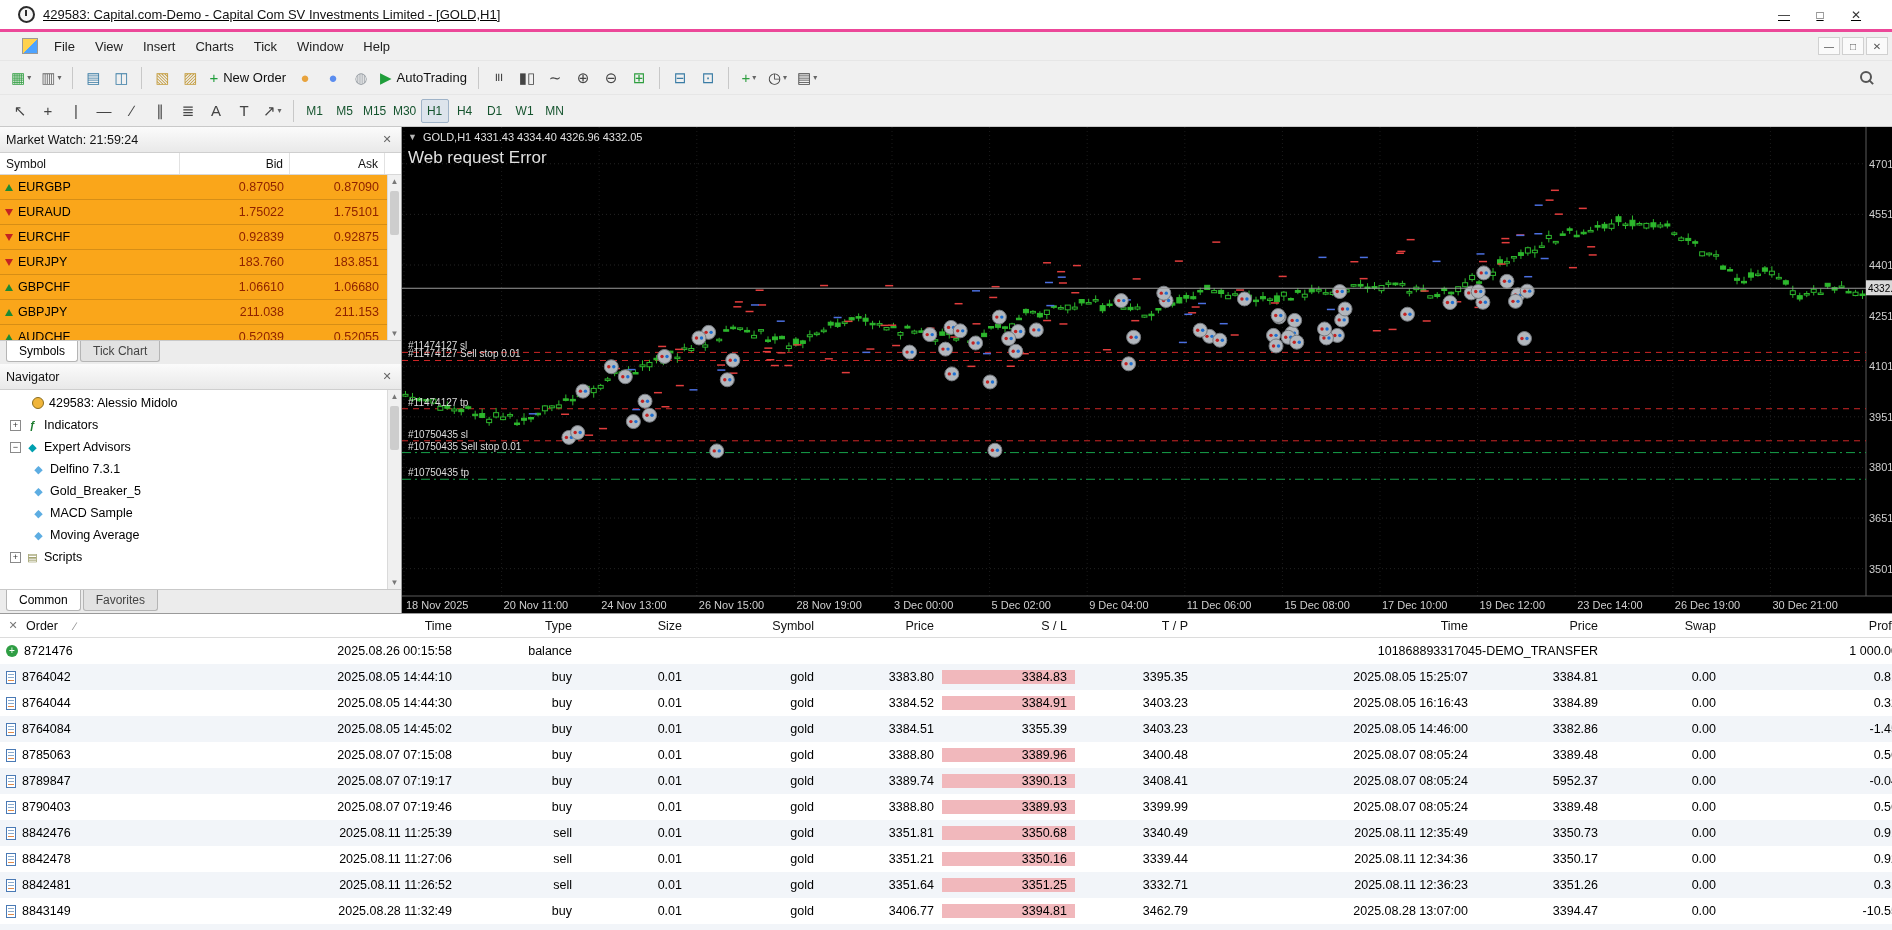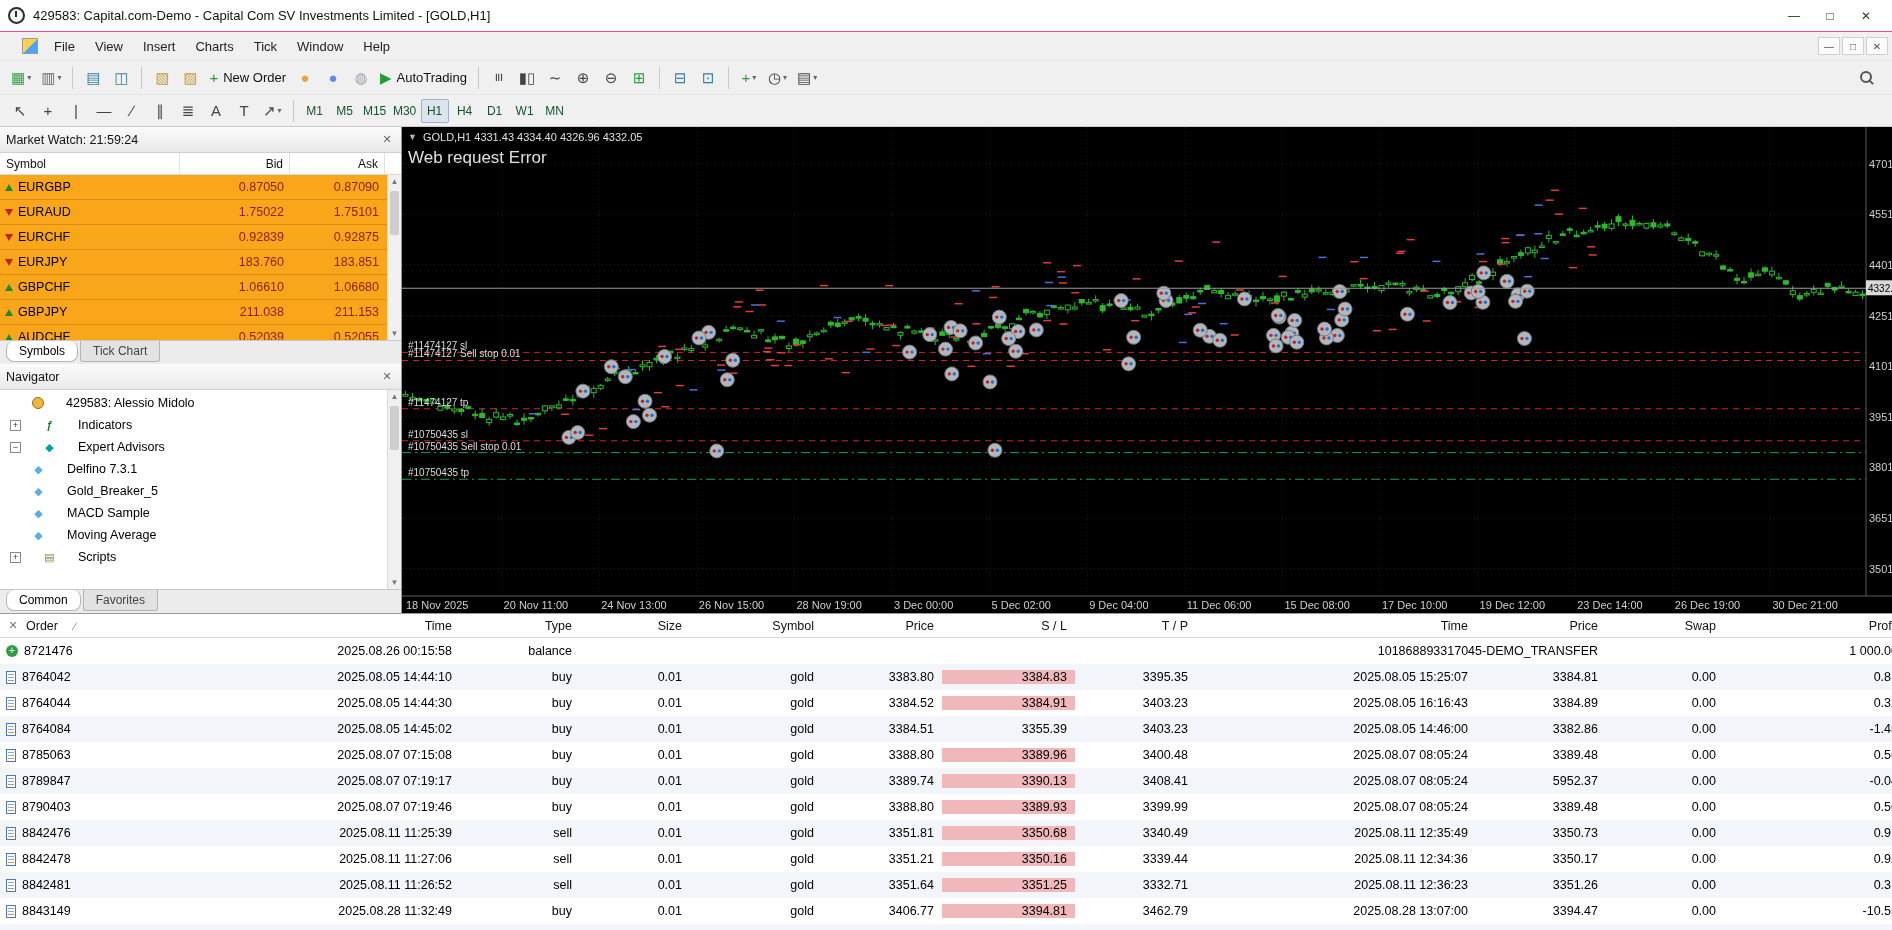--- a/index.html
+++ b/index.html
@@ -1,21 +1,21 @@
 <!DOCTYPE html>
 <html><head>
 <meta charset="utf-8">
 <style>
   * { margin:0; padding:0; box-sizing:border-box; }
   html,body { width:1892px; height:930px; overflow:hidden; }
   body { font-family:"Liberation Sans", sans-serif; font-size:13px; background:#fff; color:#000; }
   #app { width:1892px; height:930px; display:flex; flex-direction:column; }
 
   
-  .titlebar { height:32px; background:#fff; display:flex; align-items:center; padding:0 8px; border-bottom:1px solid #ec4899; flex:none; }
+  .titlebar { height:32px; background:#fff; display:flex; align-items:center; padding:0 18px; border-bottom:3px solid #ec4899; flex:none;text-decoration:underline; }
   .app-icon { width:17px; height:17px; border-radius:50%; background:#f5f5f5; border:2px solid #2b2b2b; position:relative; margin-right:8px; flex:none;}
   .app-icon::after{ content:""; position:absolute; left:5px; top:2px; width:2px; height:6px; background:#2b2b2b;}
   .title-text { font-size:13px; color:#111; white-space:nowrap; }
   .win-btns { margin-left:auto; display:flex; }
   .win-btn { width:36px; height:26px; display:flex; align-items:center; justify-content:center; font-size:12px; color:#333; }
 
   
   .menubar { height:28px; background:#f0f0f0; display:flex; align-items:center; padding-left:16px; flex:none; }
   .menu-logo { width:16px; height:16px; margin:0 6px; background:linear-gradient(135deg,#ffd24d 0 50%, #4da3ff 50% 100%); border:1px solid #999; flex:none;}
   .menu-item { padding:4px 10px; color:#222; cursor:default; }
@@ -56,26 +56,26 @@
   .tri { width:0; height:0; display:inline-block; }
   .tri.up { border-left:4px solid transparent; border-right:4px solid transparent; border-bottom:7px solid #1c8a34; }
   .tri.down { border-left:4px solid transparent; border-right:4px solid transparent; border-top:7px solid #c32222; }
   .vscroll { position:absolute; right:0; top:0; bottom:0; width:14px; background:#f0f0f0; border-left:1px solid #dadada; }
   .vscroll .thumb { position:absolute; left:2px; right:2px; top:16px; height:44px; background:#cdcdcd; border-radius:2px;}
   .vscroll .arr { position:absolute; left:0; right:0; height:13px; font-size:8px; color:#777; text-align:center; line-height:13px;}
   .vscroll .arr.up { top:0; } .vscroll .arr.down { bottom:0; }
 
   .tabs-row { height:24px; background:#ececec; border-top:1px solid #c9c9c9; display:flex; align-items:flex-start; padding-left:6px; flex:none;}
   .tab { font-size:12px; color:#444; padding:3px 12px; border:1px solid #b5b5b5; border-top:none; background:#e2e2e2; margin-right:2px; border-radius:0 0 3px 3px;}
-  .tab.active { background:#fff; color:#000;border-radius:8px; }
+  .tab.active { background:#fff; color:#000; }
 
   
   .navigator { flex:1; display:flex; flex-direction:column; min-height:0; }
   .nav-tree { flex:1; background:#fff; position:relative; overflow:hidden; padding-top:2px; }
-  .tree-row { height:22px; display:flex; align-items:center; gap:22px; font-size:12.5px; color:#000; padding-left:10px; }
+  .tree-row { height:22px; display:flex; align-items:center; gap:5px; font-size:12.5px; color:#000; padding-left:10px; }
   .expander { width:11px; height:11px; flex:none; border:1px solid #8a8a8a; background:#fff; font-size:9px; line-height:9px; text-align:center; color:#333; }
   .t-icon { width:13px; text-align:center; flex:none; font-size:11px; }
   .icon-account { width:12px; height:12px; border-radius:50%; background:#f0b53a; border:1px solid #8a6d1f; }
   .lvl1 { padding-left:32px; }
 
   
   .chart-area { flex:1; position:relative; background:#000; min-width:0; }
   .chart-info { position:absolute; left:6px; top:4px; color:#e0e0e0; font-size:11px; z-index:5; display:flex; gap:6px; align-items:center;}
   .chart-caret { color:#b5b5b5; font-size:9px; }
   .chart-error { position:absolute; left:6px; top:21px; color:#e0e0e0; font-size:17px; z-index:5; }

